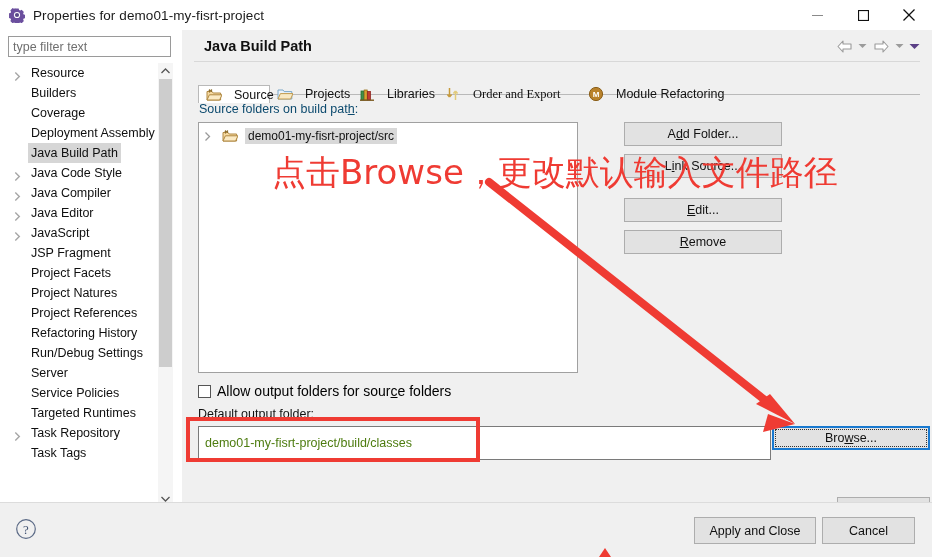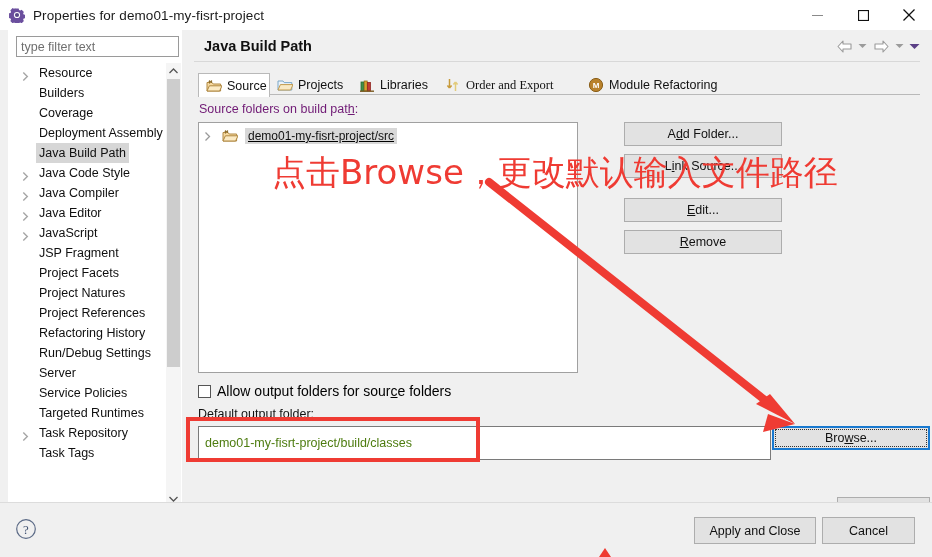--- a/index.html
+++ b/index.html
@@ -35,21 +35,21 @@
   .winbtns { margin-left: auto; display: flex; height: 30px; }
   .winbtn {
     width: 46px; height: 30px;
     display: flex; align-items: center; justify-content: center;
     color: #202020;
   }
   .winbtn svg { display: block; }
 
   
   #leftpane {
-    position: absolute; left: 8px; top: 30px; width: 182px; height: 472px;
+    position: absolute; left: 0; top: 30px; width: 182px; height: 472px;
     background: #ffffff;
   }
   #filterbox {
     position: absolute; left: 8px; top: 6px; width: 163px; height: 21px;
     border: 1px solid #9a9a9a; background: #ffffff;
     font-family: "Liberation Sans", sans-serif; font-size: 12.5px;
     padding: 0 4px; color: #111; outline: none;
   }
   #filterbox::placeholder { color: #6f6f6f; opacity: 1; }
 
@@ -128,47 +128,47 @@
 
   
   #tabstrip {
     position: absolute; left: 16px; top: 43px; width: 722px; height: 22px;
   }
   #tab-underline {
     position: absolute; left: 0; top: 21px; width: 722px; height: 1px;
     background: #b9b9b9;
   }
   .tab {
-    position: absolute; top: 0; height: 24px;
-    display: flex; align-items: center; gap: 5px;
+    position: absolute; top: 12px; height: 18px;
+    display: flex; align-items: center; gap: 12px;
     padding: 0 7px; font-size: 12.5px; color: #111;
     white-space: nowrap;
   }
   .tab.active {
     background: #ffffff;
     border-left: 1px solid #b9b9b9;
     border-right: 1px solid #b9b9b9;
     border-top: 1px solid #b9b9b9;
     z-index: 3;
   }
   .tab .ticon { width: 16px; height: 16px; flex: none; position: relative; }
 
   #subtitle {
     position: absolute; left: 17px; top: 72px;
-    font-size: 12.5px; color: #701a75;
+    font-size: 12.5px; color: #0c4a6e;
   }
 
   
   #srclist {
     position: absolute; left: 16px; top: 92px; width: 380px; height: 251px;
     background: #ffffff; border: 1px solid #a0a0a0;
   }
   #srclist-row {
     position: absolute; left: 5px; top: 4px; height: 18px;
-    display: flex; align-items: center; gap: 7px; white-space: nowrap; text-decoration: underline;
+    display: flex; align-items: center; gap: 7px; white-space: nowrap;
   }
   #srclist-row .rowtw { width: 11px; color: #9a9a9a; display:flex; align-items:center; }
   #srclist-row .rowicon { width: 16px; height: 16px; position: relative; flex:none; }
   #srclist-row .rowlbl {
     background: #d8d8d8; padding: 1px 3px; font-size: 12px; color: #111;
   }
 
   
   .rbtn {
     position: absolute; left: 404px; width: 158px; height: 24px;

